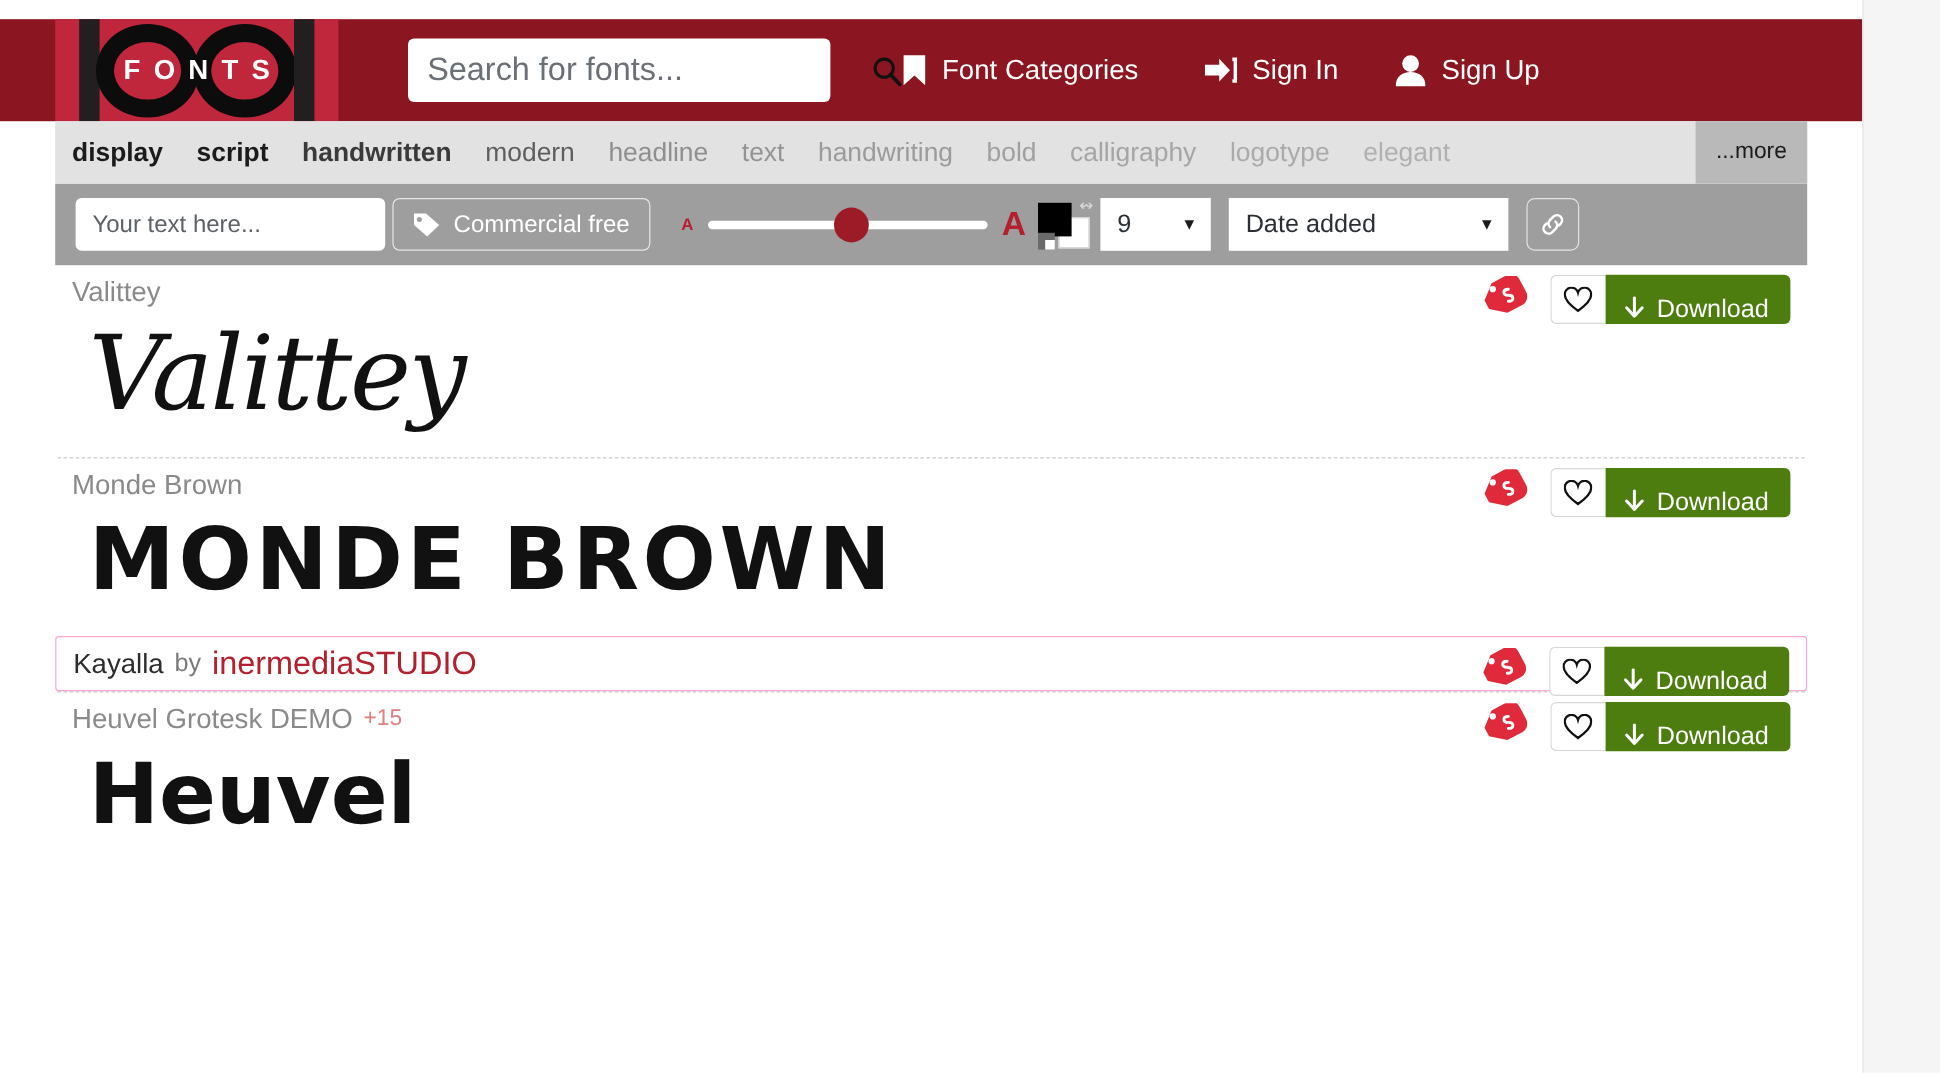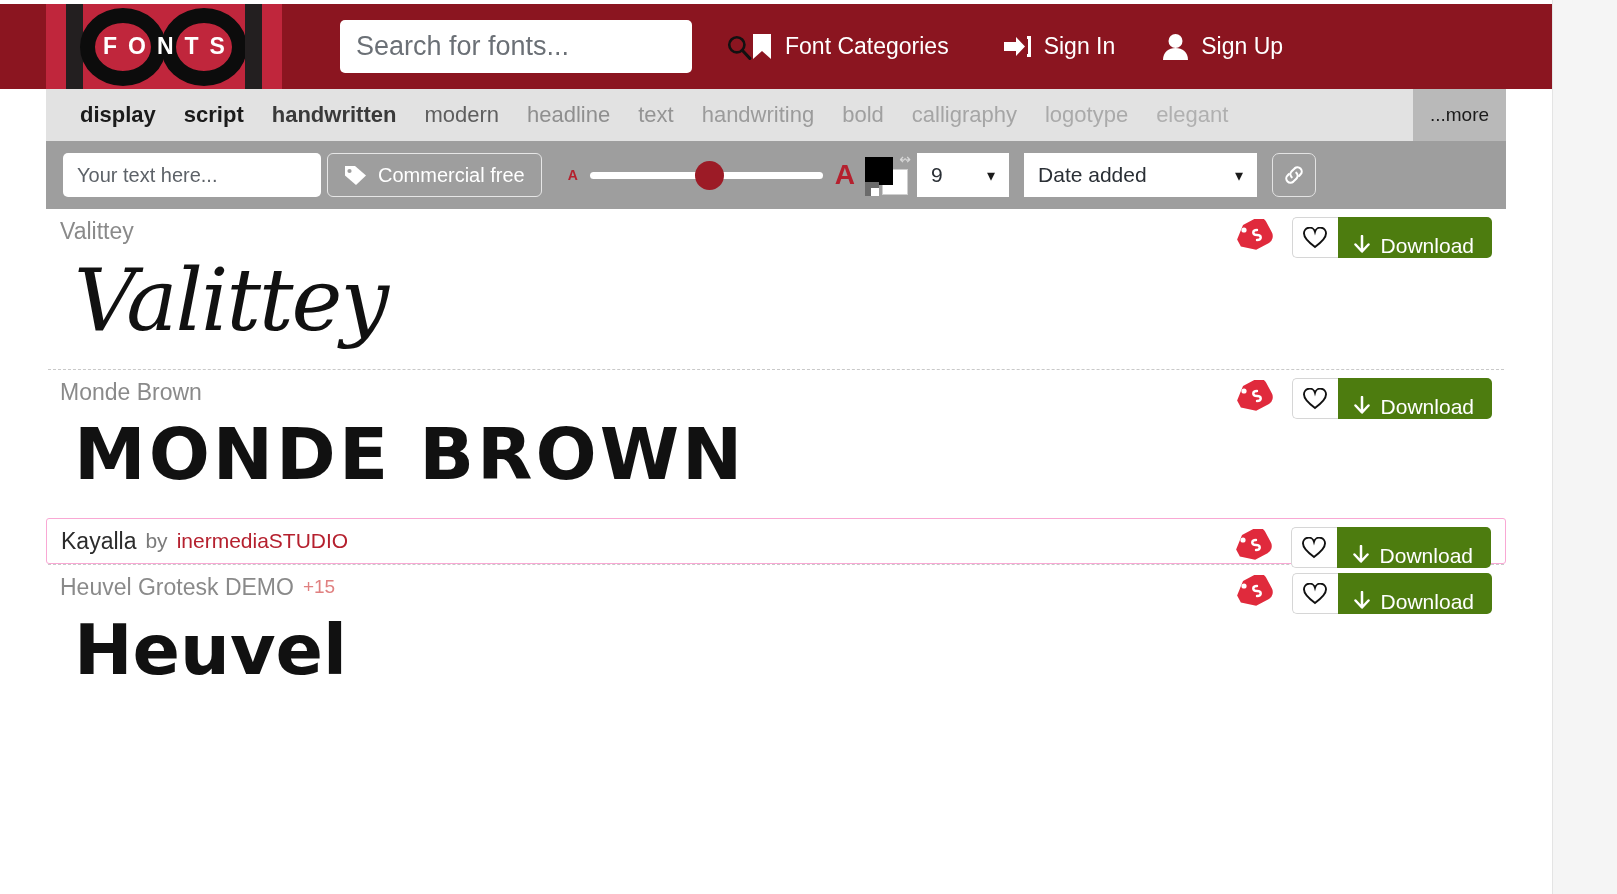--- a/index.html
+++ b/index.html
@@ -9,21 +9,21 @@
     font-family: "Liberation Sans", sans-serif;
     overflow: hidden;
   }
   body { position: relative; }
 
   
   #scroll-strip {
     position: absolute; top: 0; right: 0; width: 65px; height: 894px;
     background: #f5f5f5; border-left: 1px solid #e4e4e4;
   }
-  #page { position: absolute; top: 4px; left: 0; width: 1552px; height: 824px; }
+  #page { position: absolute; top: 16px; left: 0; width: 1552px; height: 824px; }
 
   
   #header {
     position: relative; height: 85px; width: 1552px;
     background: #8b1520;
     display: flex; align-items: center;
   }
   #logo {
     position: relative; width: 236px; height: 85px;
     margin-left: 46px; background: #c0263c;
@@ -69,21 +69,21 @@
   }
   #nav-categories { margin-left: 60px; }
   #nav-signin { margin-left: 55px; }
   #nav-signup { margin-left: 48px; }
 
   
   #catbar {
     position: relative; margin-left: 46px; width: 1460px; height: 52px;
     background: #e2e2e2; display: flex; align-items: center;
   }
-  #cat-list { display: flex; align-items: baseline; padding-left: 20px; gap: 0; }
+  #cat-list { display: flex; align-items: baseline; gap: 0; }
   .cat {
     font-size: 22px; cursor: pointer; white-space: nowrap; padding: 0 14px;
   }
   #more-btn {
     position: absolute; right: 0; top: 0; height: 52px; width: 93px;
     background: #b9b9b9; color: #1b1b1b; font-size: 19px;
     display: flex; align-items: center; justify-content: center; cursor: pointer;
   }
 
   
@@ -147,21 +147,21 @@
   #list { margin-left: 46px; width: 1460px; position: relative; }
   .row { position: relative; padding: 0 0 0 14px; }
   .row.hovered {
     border: 1px solid #f9a8d4; border-radius: 3px; background: #ffffff;
   }
   .row-sep { border-top: 1px dashed #c9c9c9; margin: 0 2px; }
   .row-head { display: flex; align-items: center; height: 44px; }
   .fname { font-size: 23px; color: #8a8a8a; }
   .fname.dark { color: #2c2c2c; }
   .by { font-size: 21px; color: #7b7b7b; margin-left: 9px; }
-  .author { font-size: 21px; color: #b5202e; margin-left: 9px; cursor: pointer; }
+  .author { font-size: 27px; color: #b5202e; margin-left: 9px; cursor: pointer; }
   .plus { font-size: 19px; color: #e08080; margin-left: 9px; }
 
   .row-actions {
     position: absolute; right: 14px; top: 8px;
     display: flex; align-items: center; gap: 0;
   }
   .tag-icon { margin-right: 19px; cursor: pointer; }
   .fav-btn {
     width: 46px; height: 41px; background: #ffffff;
     border: 1px solid #d6d6d6; border-right: none;

